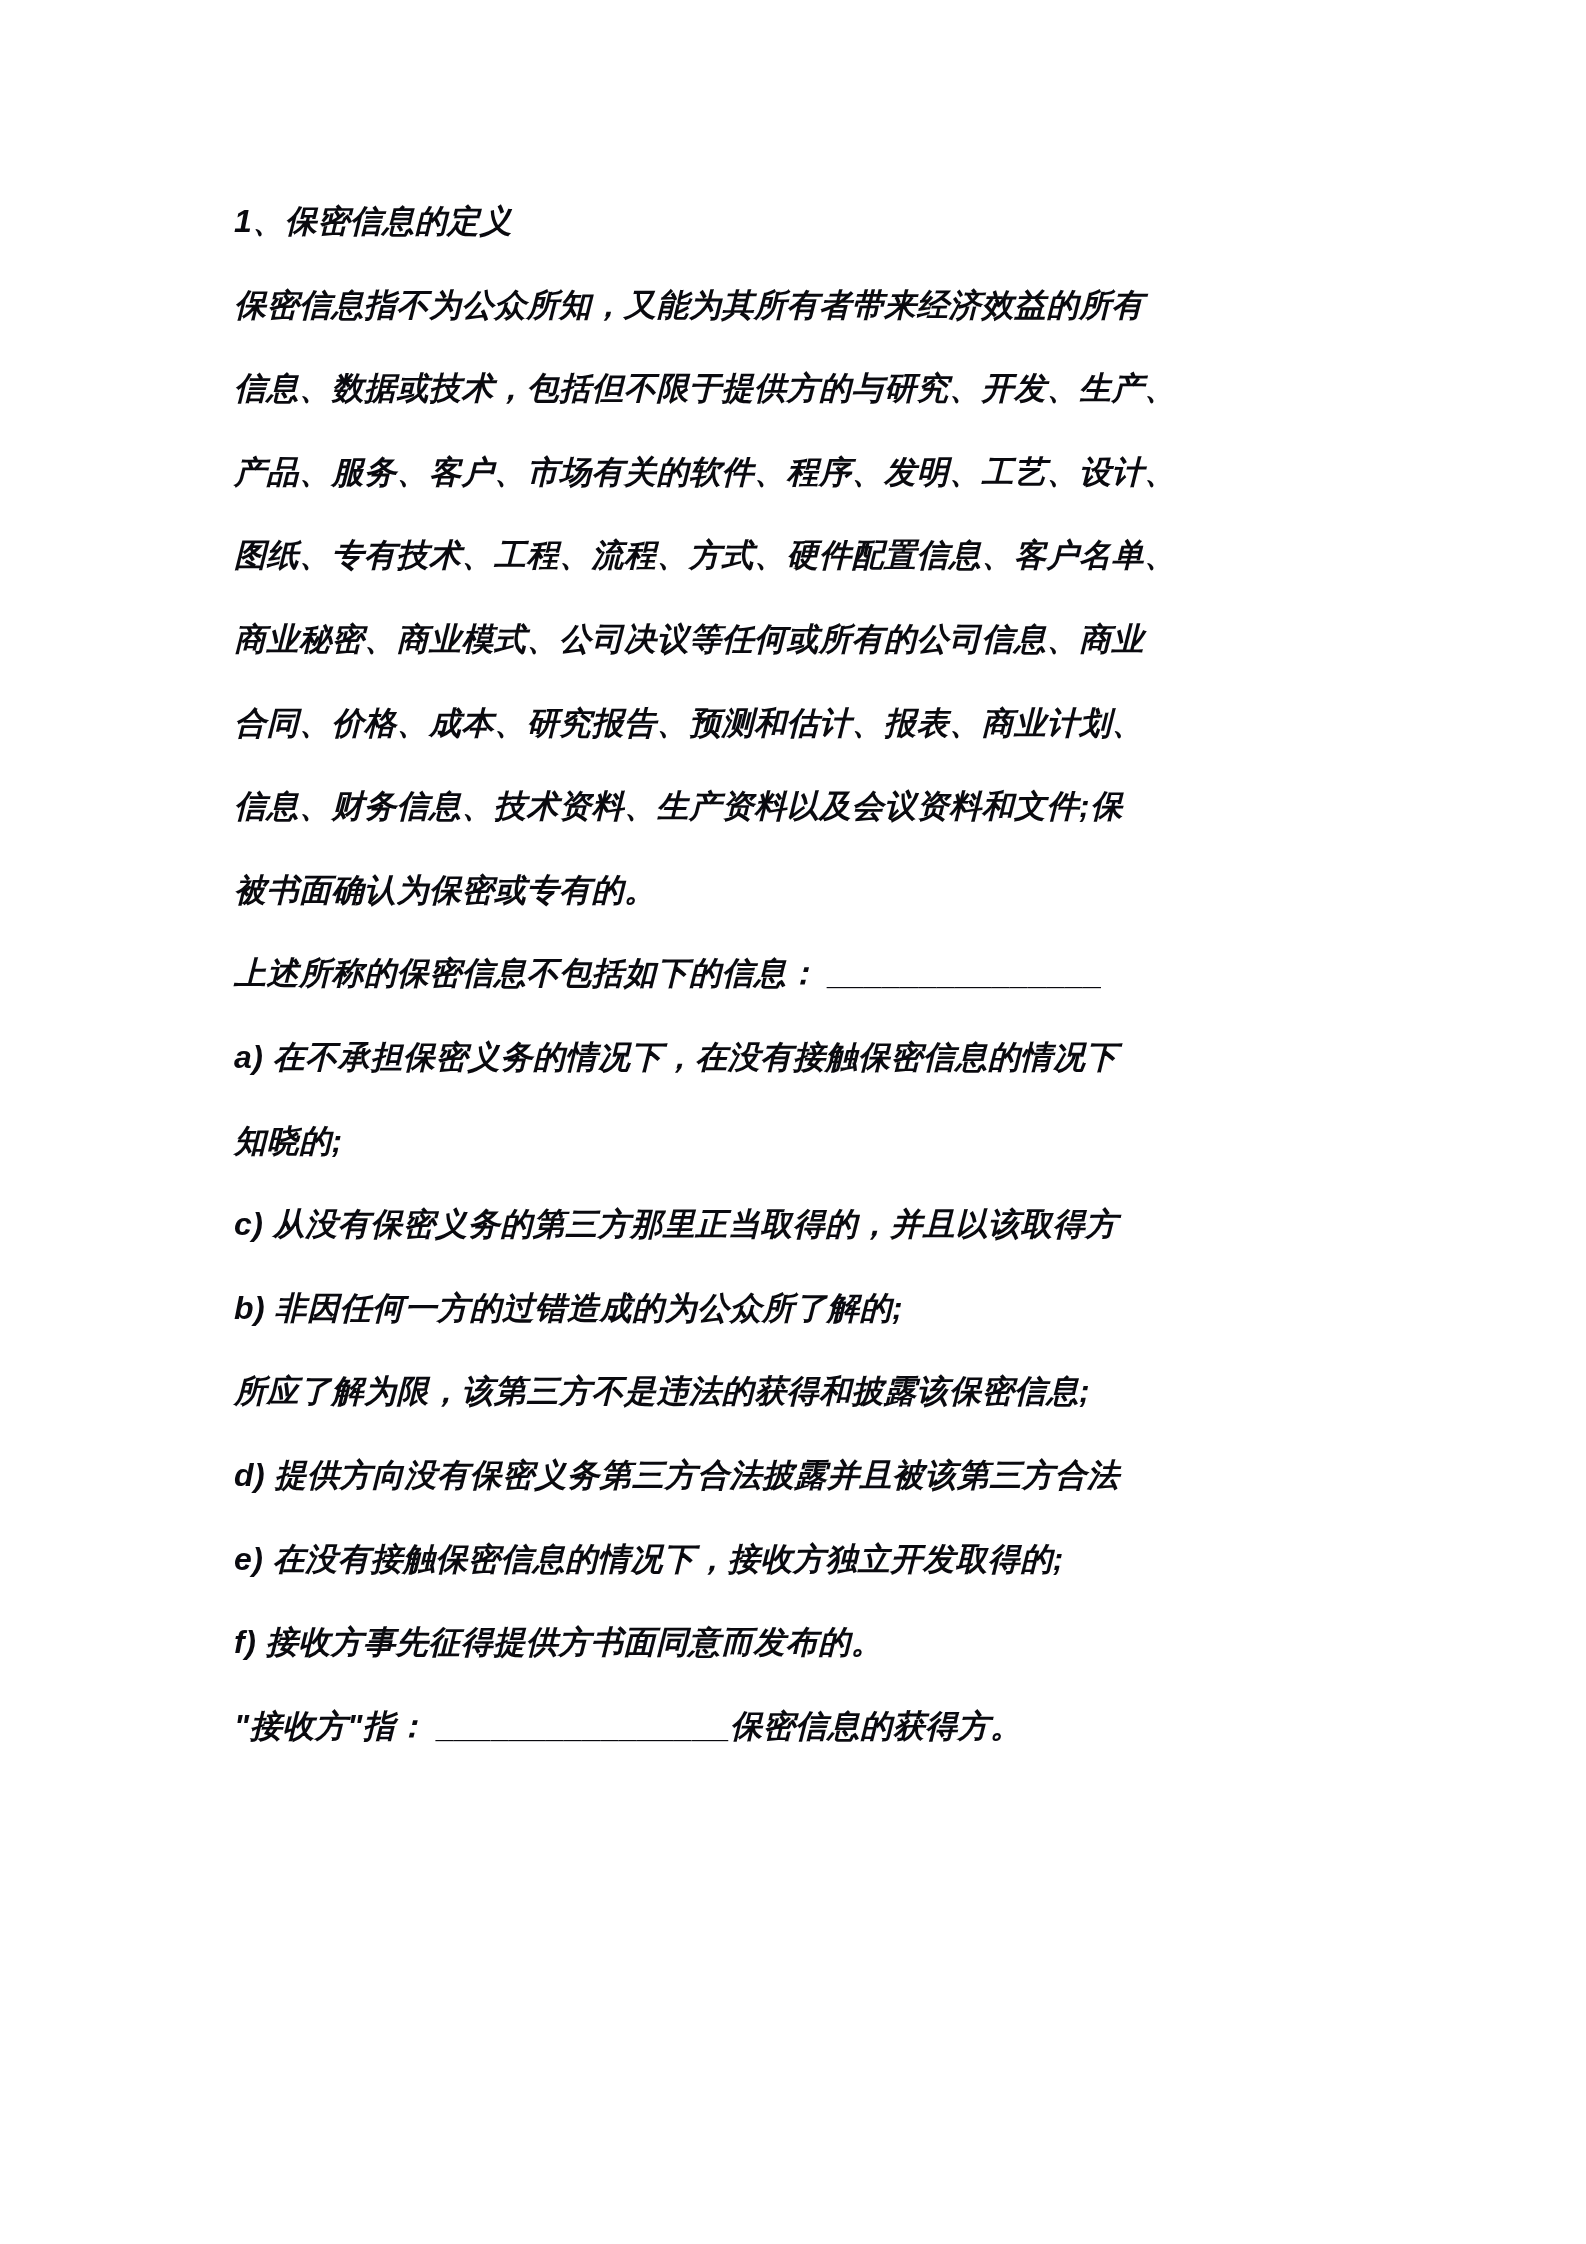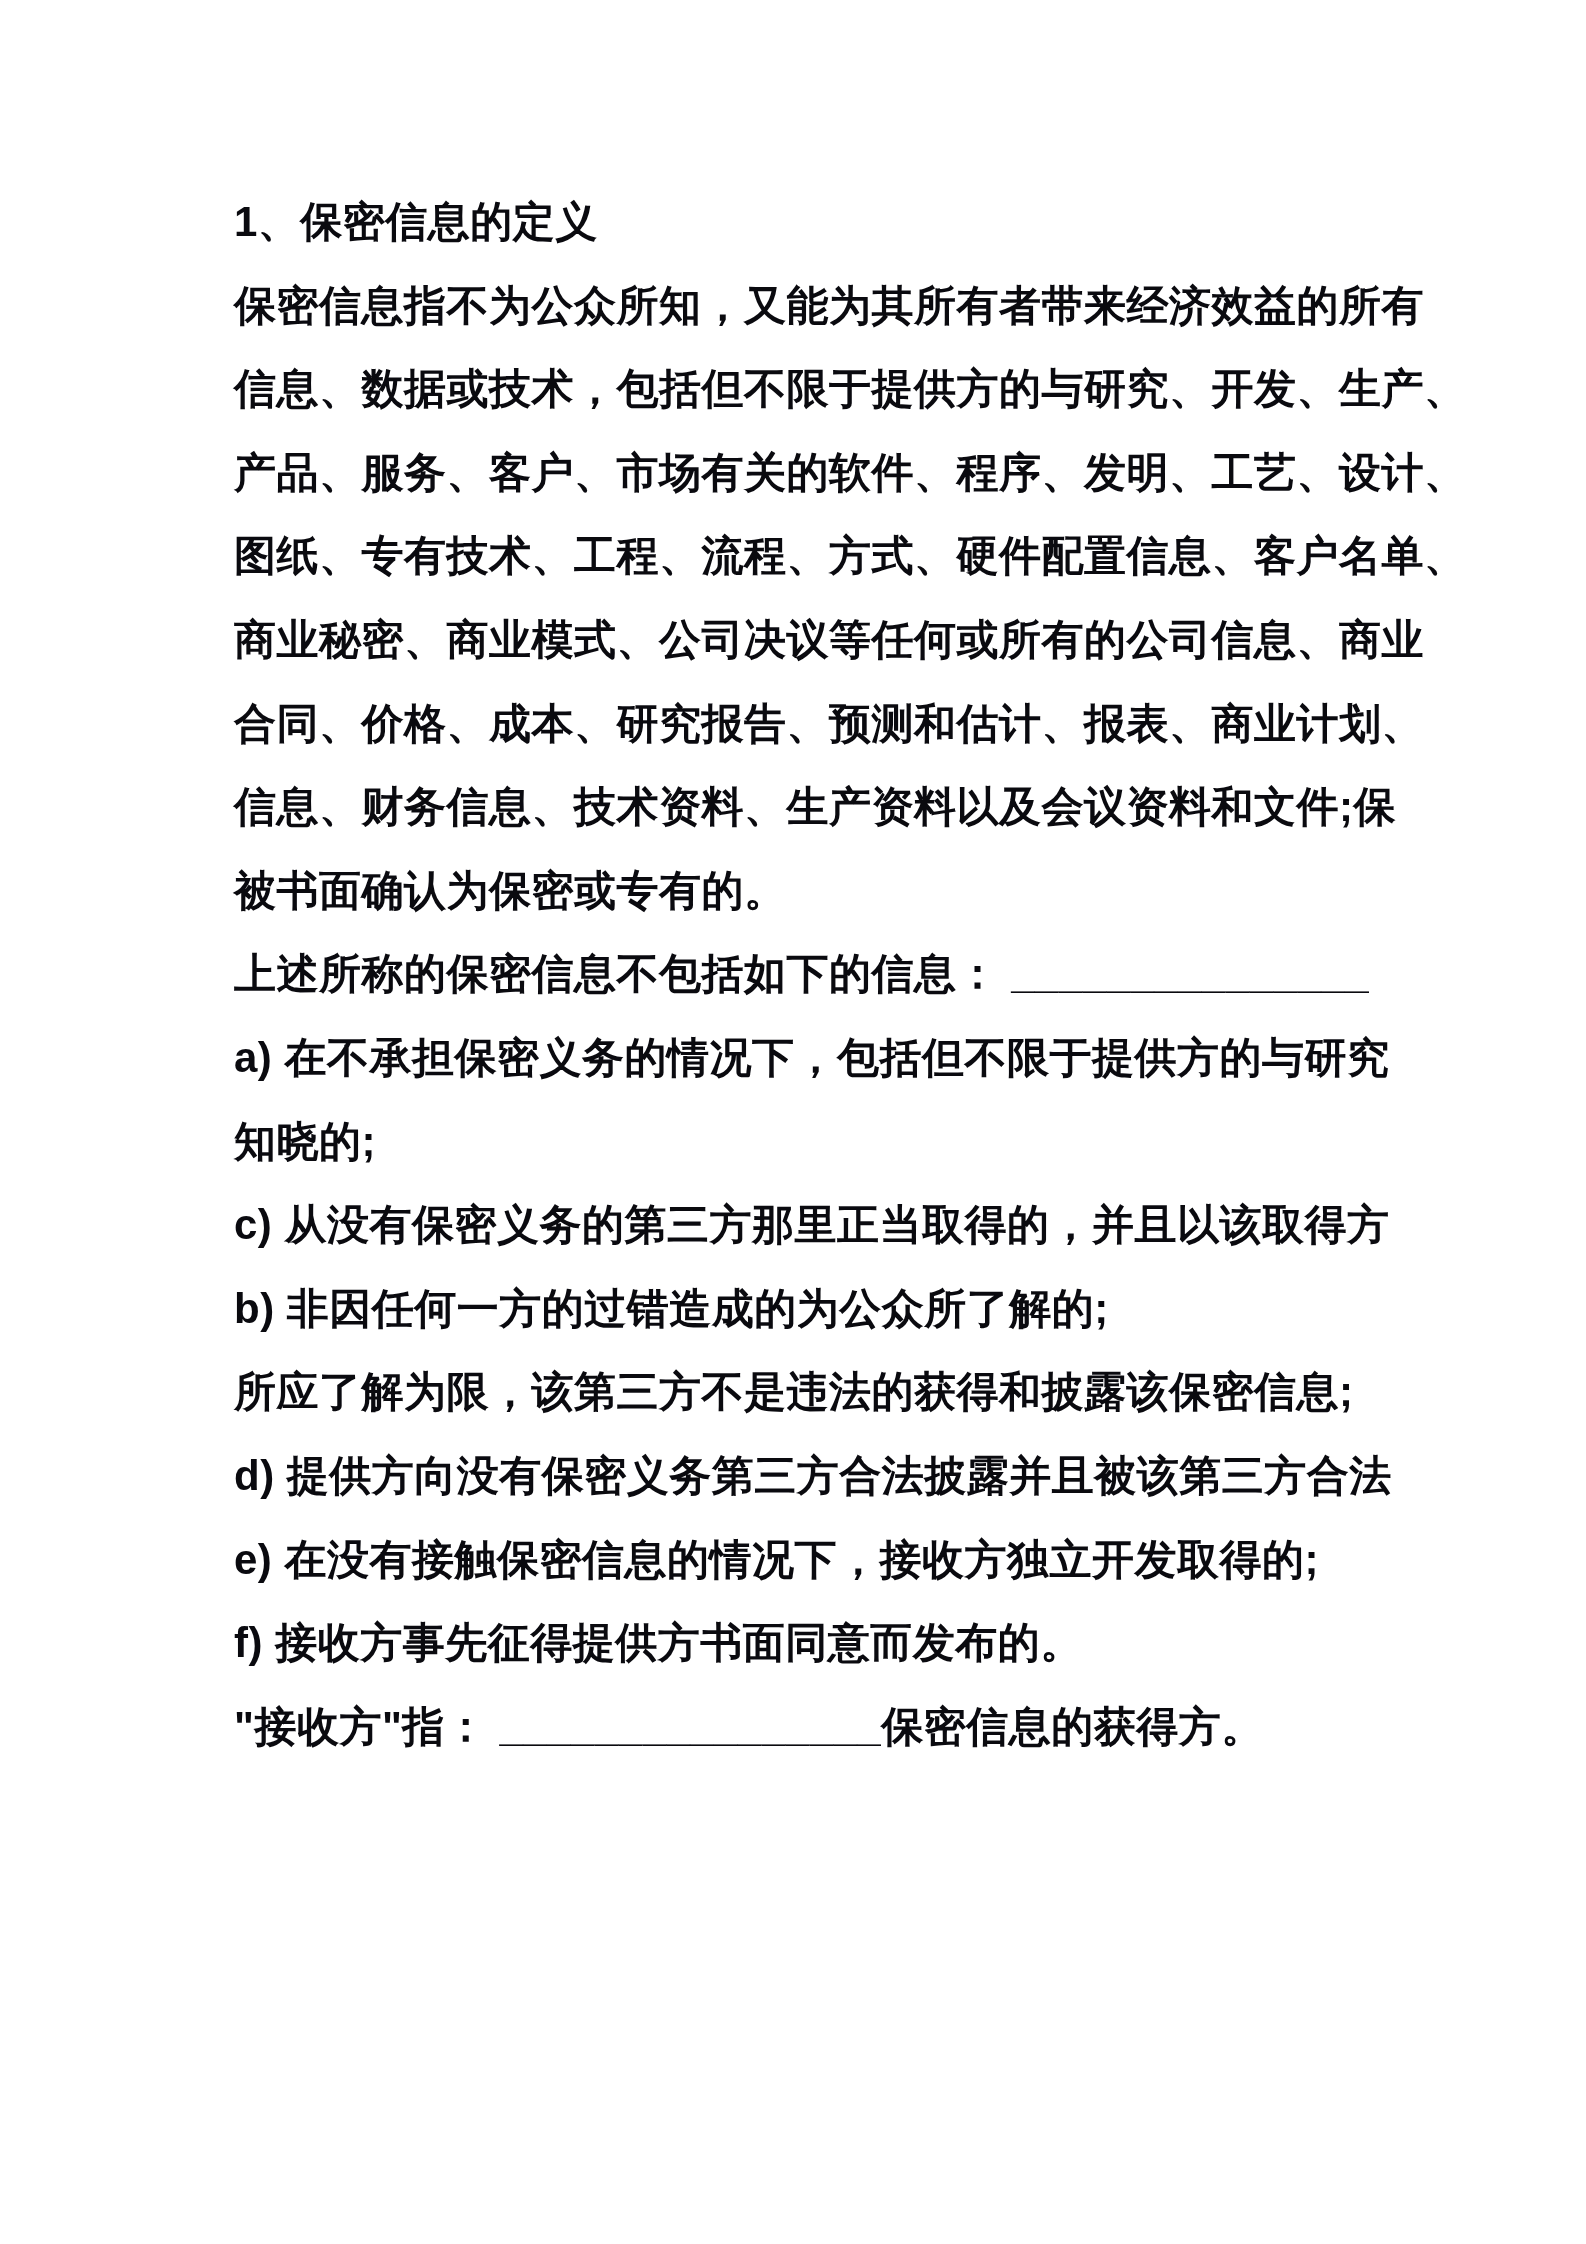--- a/index.html
+++ b/index.html
@@ -14,45 +14,46 @@
     background: #ffffff;
     overflow: hidden;
     font-family: "Liberation Sans", sans-serif;
   }
   .doc-text {
     position: absolute;
     left: 234px;
     top: 180px;
     width: 1280px;
     color: #0a0a0f;
-    font-size: 42px;
+    font-size: 32px;
     font-weight: 700;
     line-height: 83.6px;
     letter-spacing: 0.5px;
+    font-style: italic;
   }
   .doc-line {
     white-space: pre;
   }
 </style>
 </head>
 <body>
 
 <div class="page">
   <div class="doc-text">
     <div class="doc-line">1、保密信息的定义</div>
     <div class="doc-line">保密信息指不为公众所知，又能为其所有者带来经济效益的所有</div>
     <div class="doc-line">信息、数据或技术，包括但不限于提供方的与研究、开发、生产、</div>
     <div class="doc-line">产品、服务、客户、市场有关的软件、程序、发明、工艺、设计、</div>
     <div class="doc-line">图纸、专有技术、工程、流程、方式、硬件配置信息、客户名单、</div>
     <div class="doc-line">商业秘密、商业模式、公司决议等任何或所有的公司信息、商业</div>
     <div class="doc-line">合同、价格、成本、研究报告、预测和估计、报表、商业计划、</div>
     <div class="doc-line">信息、财务信息、技术资料、生产资料以及会议资料和文件;保</div>
     <div class="doc-line">被书面确认为保密或专有的。</div>
     <div class="doc-line">上述所称的保密信息不包括如下的信息： _______________</div>
-    <div class="doc-line">a) 在不承担保密义务的情况下，包括但不限于提供方的与研究</div>
+    <div class="doc-line">a) 在不承担保密义务的情况下，在没有接触保密信息的情况下</div>
     <div class="doc-line">知晓的;</div>
     <div class="doc-line">c) 从没有保密义务的第三方那里正当取得的，并且以该取得方</div>
     <div class="doc-line">b) 非因任何一方的过错造成的为公众所了解的;</div>
     <div class="doc-line">所应了解为限，该第三方不是违法的获得和披露该保密信息;</div>
     <div class="doc-line">d) 提供方向没有保密义务第三方合法披露并且被该第三方合法</div>
     <div class="doc-line">e) 在没有接触保密信息的情况下，接收方独立开发取得的;</div>
     <div class="doc-line">f) 接收方事先征得提供方书面同意而发布的。</div>
     <div class="doc-line">"接收方"指： ________________保密信息的获得方。</div>
   </div>
 </div>

